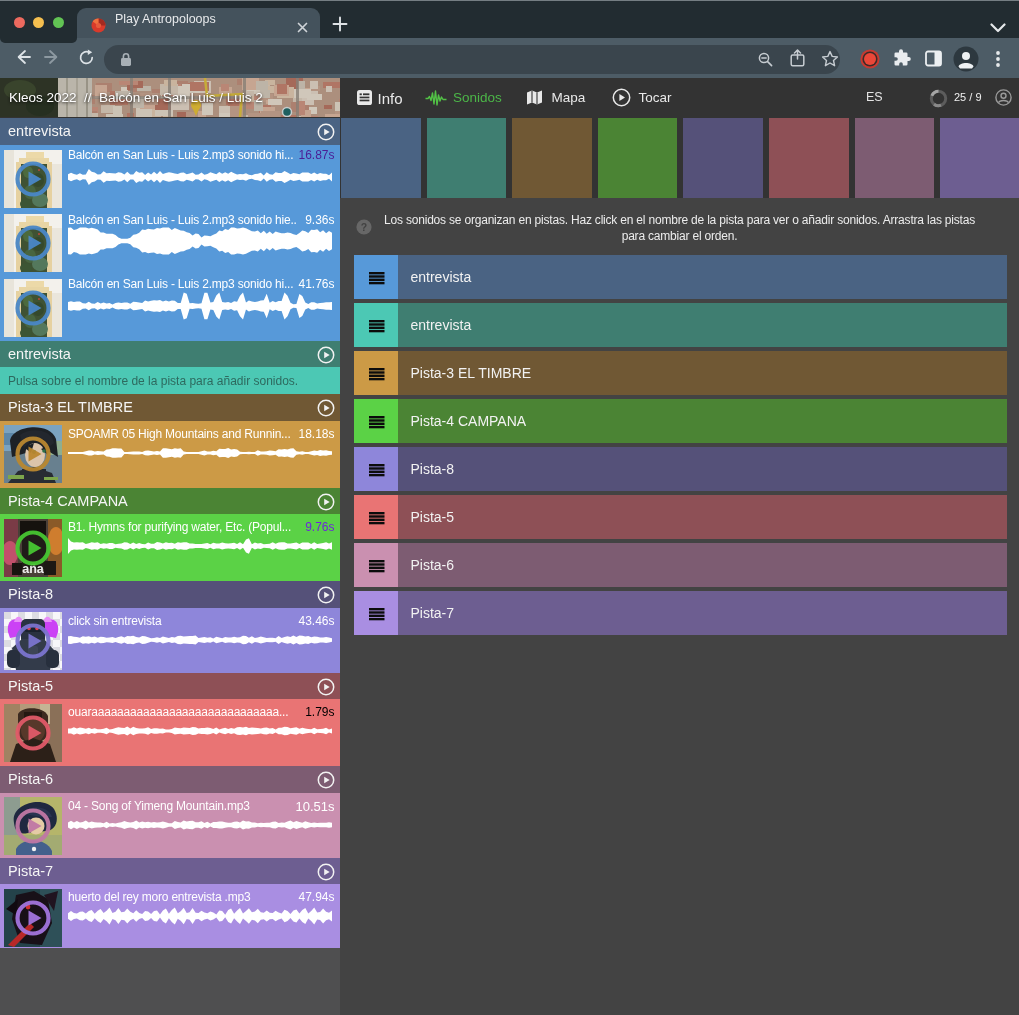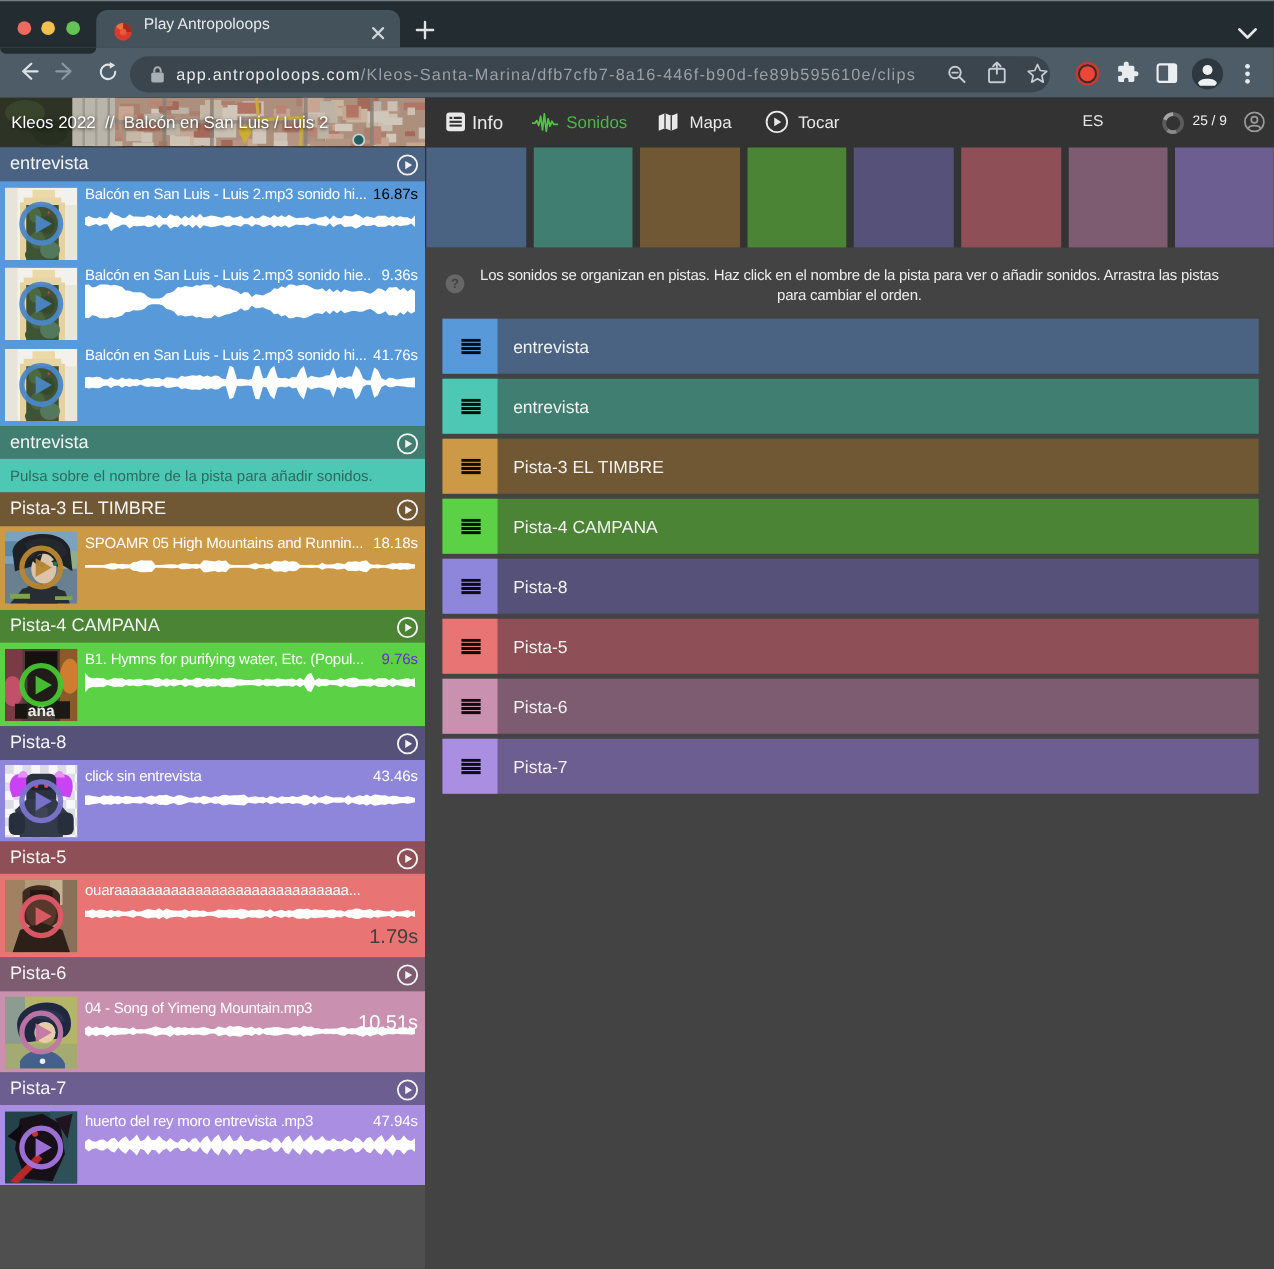--- a/index.html
+++ b/index.html
@@ -44,21 +44,20 @@
       </svg></div>
   <div style="position:absolute;left:78px;top:10.5px;"><svg width="17" height="17" viewBox="0 0 17 17" style="">
         <path d="M14.2 8.5 A5.8 5.8 0 1 1 10.3 3.05" stroke="#dde3e7" stroke-width="1.7" fill="none" stroke-linecap="round"></path>
         <path d="M9.8 0.6 L14.2 3.2 L9.8 5.9 Z" fill="#dde3e7"></path>
       </svg></div>
   <div style="position:absolute;left:103.5px;top:6.5px;width:736px;height:29px;border-radius:15px;background:#3a454d;"></div>
   <div style="position:absolute;left:120px;top:13.5px;"><svg width="12" height="15" viewBox="0 0 12 15" style="">
         <rect x="1" y="6" width="10" height="8" rx="1.4" fill="#a8b0b6"></rect>
         <path d="M3.4 6V4.4 A2.6 2.6 0 0 1 8.6 4.4 V6" stroke="#a8b0b6" stroke-width="1.6" fill="none"></path>
       </svg></div>
-  <div style="position:absolute;left:141px;top:13.5px;font-size:13px;letter-spacing:0.95px;color:#e8eaed;white-space:nowrap;">app.antropoloops.com<span style="color:#9aa0a6">/Kleos-Santa-Marina/dfb7cfb7-8a16-446f-b90d-fe89b595610e/clips</span></div>
   <div style="position:absolute;left:757px;top:12.5px;"><svg width="17" height="17" viewBox="0 0 17 17" style="">
         <circle cx="7" cy="7" r="4.6" stroke="#c6ccd1" stroke-width="1.5" fill="none"></circle>
         <path d="M10.6 10.6L14.6 14.6" stroke="#c6ccd1" stroke-width="1.6" stroke-linecap="round"></path>
         <path d="M4.8 7H9.2" stroke="#c6ccd1" stroke-width="1.4" stroke-linecap="round"></path>
       </svg></div>
   <div style="position:absolute;left:790px;top:11px;"><svg width="15" height="18" viewBox="0 0 15 18" style="">
         <rect x="1.2" y="6" width="12.6" height="10.8" rx="1.5" stroke="#c6ccd1" stroke-width="1.5" fill="none"></rect>
         <path d="M7.5 10V1.4" stroke="#c6ccd1" stroke-width="1.5" stroke-linecap="round"></path>
         <path d="M4.5 4L7.5 1L10.5 4" stroke="#c6ccd1" stroke-width="1.5" fill="none" stroke-linecap="round" stroke-linejoin="round"></path>
       </svg></div>
@@ -394,21 +393,21 @@
         <ellipse cx="22" cy="54" rx="6" ry="5" fill="#3c5534"></ellipse>
         <circle cx="27" cy="26" r="1.2" fill="#c04838"></circle>
         <circle cx="35" cy="20" r="1" fill="#c04838"></circle>
       </svg>
       <svg width="58" height="58" viewBox="0 0 58 58" style="position:absolute;left:0;top:0">
         <circle cx="29" cy="29" r="15.5" fill="none" stroke="#4a87c7" stroke-width="4.2" stroke-opacity="0.95"></circle>
         <path d="M24.5 21.5L37.5 29L24.5 36.5Z" fill="#4a87c7" fill-opacity="0.95"></path>
       </svg>
     </div>
     <div style="position:absolute;left:68px;top:3.5px;width:228px;font-size:12px;letter-spacing:-0.2px;color:#fff;white-space:nowrap;overflow:hidden">Balcón en San Luis - Luis 2.mp3 sonido hi...</div>
-    <div style="position:absolute;right:5.5px;top:3.5px;font-size:12px;color:#000000;">16.87s</div>
+    <div style="position:absolute;right:5.5px;top:3.5px;font-size:12px;color:#4c1d95;">16.87s</div>
     <div style="position:absolute;left:67px;top:17px">
       <svg width="266" height="30" viewBox="0 0 266 30" style="display:block">
         <path d="M1 12.2L4 10.8 6.9 11.9 9.9 12.8 12.9 11.3 15.8 12.7 18.8 12.6 21.8 7.1 24.7 9.7 27.7 10.6 30.7 12.4 33.6 12.2 36.6 9.3 39.6 11.2 42.5 11.1 45.5 11.3 48.5 11.6 51.4 10.2 54.4 10.8 57.4 12.5 60.3 9.7 63.3 12.4 66.3 12.4 69.2 9.1 72.2 10.7 75.2 10.3 78.1 12.9 81.1 10.6 84.1 12.5 87 9.7 90 12.2 93 9 95.9 11.9 98.9 11.1 101.9 10.3 104.8 10.7 107.8 11.5 110.8 12.1 113.7 10.7 116.7 10.6 119.7 12.2 122.6 11.6 125.6 10.6 128.6 12.8 131.5 12.6 134.5 10.6 137.4 12.7 140.4 12.1 143.4 10.2 146.3 11.2 149.3 12.2 152.3 9.9 155.2 11.7 158.2 10.2 161.2 11.8 164.1 9.8 167.1 11.3 170.1 12.5 173 12.1 176 12.2 179 11.3 181.9 12.8 184.9 13.2 187.9 11.9 190.8 11.7 193.8 10.8 196.8 13.5 199.7 10.3 202.7 12.2 205.7 12.8 208.6 10.3 211.6 10.9 214.6 10.9 217.5 9.1 220.5 10.4 223.5 12.3 226.4 11 229.4 11.5 232.4 12.3 235.3 10.5 238.3 10.6 241.3 10.6 244.2 12.1 247.2 10.6 250.2 12.2 253.1 11 256.1 11.7 259.1 11.8 262 13.3 265 10.4 265 19.6 262 16.7 259.1 18.2 256.1 18.3 253.1 19 250.2 17.8 247.2 19.4 244.2 17.9 241.3 19.4 238.3 19.4 235.3 19.5 232.4 17.7 229.4 18.5 226.4 19 223.5 17.7 220.5 19.6 217.5 20.9 214.6 19.1 211.6 19.1 208.6 19.7 205.7 17.2 202.7 17.8 199.7 19.7 196.8 16.5 193.8 19.2 190.8 18.3 187.9 18.1 184.9 16.8 181.9 17.2 179 18.7 176 17.8 173 17.9 170.1 17.5 167.1 18.7 164.1 20.2 161.2 18.2 158.2 19.8 155.2 18.3 152.3 20.1 149.3 17.8 146.3 18.8 143.4 19.8 140.4 17.9 137.4 17.3 134.5 19.4 131.5 17.4 128.6 17.2 125.6 19.4 122.6 18.4 119.7 17.8 116.7 19.4 113.7 19.3 110.8 17.9 107.8 18.5 104.8 19.3 101.9 19.7 98.9 18.9 95.9 18.1 93 21 90 17.8 87 20.3 84.1 17.5 81.1 19.4 78.1 17.1 75.2 19.7 72.2 19.3 69.2 20.9 66.3 17.6 63.3 17.6 60.3 20.3 57.4 17.5 54.4 19.2 51.4 19.8 48.5 18.4 45.5 18.7 42.5 18.9 39.6 18.8 36.6 20.7 33.6 17.8 30.7 17.6 27.7 19.4 24.7 20.3 21.8 22.9 18.8 17.4 15.8 17.3 12.9 18.7 9.9 17.2 6.9 18.1 4 19.2 1 17.8Z" fill="#fff" fill-opacity="1"></path>
       </svg>
     </div>
     <div style="position:absolute;left:4px;top:69.5px;width:58px;height:58px;overflow:hidden">
       <svg width="58" height="58" viewBox="0 0 58 58" style="display:block">
         <rect width="58" height="58" fill="#f3f1ec"></rect>
         <rect x="0" y="0" width="10" height="58" fill="#e8e4da"></rect>
         <rect x="48" y="14" width="10" height="44" fill="#eae6dc"></rect>
@@ -645,21 +644,21 @@
         <ellipse cx="29" cy="26" rx="12" ry="13" fill="#57382a"></ellipse>
         <path d="M6 58 L12 40 L29 34 L46 40 L52 58 Z" fill="#2c2018"></path>
         <rect x="20" y="8" width="18" height="6" fill="#241812"></rect>
       </svg>
       <svg width="58" height="58" viewBox="0 0 58 58" style="position:absolute;left:0;top:0">
         <circle cx="29" cy="29" r="15.5" fill="none" stroke="#e05a68" stroke-width="4.2" stroke-opacity="0.95"></circle>
         <path d="M24.5 21.5L37.5 29L24.5 36.5Z" fill="#e05a68" fill-opacity="0.95"></path>
       </svg>
     </div>
     <div style="position:absolute;left:68px;top:6px;width:230px;font-size:12px;letter-spacing:-0.2px;color:#fff;white-space:nowrap;overflow:hidden">ouaraaaaaaaaaaaaaaaaaaaaaaaaaaaaa...</div>
-    <div style="position:absolute;right:5.5px;top:6px;font-size:16px;color:#404040;margin-top:36px;">1.79s</div>
+    <div style="position:absolute;right:5.5px;top:6px;font-size:12px;color:#000000;">1.79s</div>
     <div style="position:absolute;left:67px;top:17px">
       <svg width="266" height="30" viewBox="0 0 266 30" style="display:block">
         <path d="M1 12.4L4 12.6 6.9 11.3 9.9 12.6 12.9 11.5 15.8 11.9 18.8 12.7 21.8 11.7 24.7 13 27.7 12.2 30.7 13.2 33.6 13.3 36.6 12.7 39.6 11.8 42.5 13.4 45.5 13.1 48.5 12.1 51.4 11.2 54.4 11.8 57.4 12.1 60.3 10.6 63.3 12.6 66.3 10.7 69.2 12 72.2 12.4 75.2 12.6 78.1 12.3 81.1 11.3 84.1 13 87 12.2 90 12.2 93 12.8 95.9 12.4 98.9 13.5 101.9 13.4 104.8 12.9 107.8 11.6 110.8 12 113.7 12.2 116.7 11.4 119.7 11.7 122.6 12 125.6 10.9 128.6 11.3 131.5 12.5 134.5 11.9 137.4 12.1 140.4 11.5 143.4 11.9 146.3 13 149.3 11.4 152.3 13.4 155.2 12.6 158.2 11.7 161.2 12.9 164.1 11.9 167.1 12.8 170.1 11.3 173 11 176 11.4 179 10.7 181.9 12.1 184.9 11.4 187.9 11.8 190.8 12 193.8 12.4 196.8 11.7 199.7 11.5 202.7 12.6 205.7 12.1 208.6 13.4 211.6 11.8 214.6 11.8 217.5 10.8 220.5 11 223.5 12.2 226.4 11.8 229.4 11.2 232.4 12.7 235.3 11.8 238.3 12.6 241.3 12.9 244.2 13.2 247.2 11.7 250.2 13.3 253.1 13.1 256.1 12.8 259.1 11.7 262 13.4 265 12.4 265 17.6 262 16.6 259.1 18.3 256.1 17.2 253.1 16.9 250.2 16.7 247.2 18.3 244.2 16.8 241.3 17.1 238.3 17.4 235.3 18.2 232.4 17.3 229.4 18.8 226.4 18.2 223.5 17.8 220.5 19 217.5 19.2 214.6 18.2 211.6 18.2 208.6 16.6 205.7 17.9 202.7 17.4 199.7 18.5 196.8 18.3 193.8 17.6 190.8 18 187.9 18.2 184.9 18.6 181.9 17.9 179 19.3 176 18.6 173 19 170.1 18.7 167.1 17.2 164.1 18.1 161.2 17.1 158.2 18.3 155.2 17.4 152.3 16.6 149.3 18.6 146.3 17 143.4 18.1 140.4 18.5 137.4 17.9 134.5 18.1 131.5 17.5 128.6 18.7 125.6 19.1 122.6 18 119.7 18.3 116.7 18.6 113.7 17.8 110.8 18 107.8 18.4 104.8 17.1 101.9 16.6 98.9 16.5 95.9 17.6 93 17.2 90 17.8 87 17.8 84.1 17 81.1 18.7 78.1 17.7 75.2 17.4 72.2 17.6 69.2 18 66.3 19.3 63.3 17.4 60.3 19.4 57.4 17.9 54.4 18.2 51.4 18.8 48.5 17.9 45.5 16.9 42.5 16.6 39.6 18.2 36.6 17.3 33.6 16.7 30.7 16.8 27.7 17.8 24.7 17 21.8 18.3 18.8 17.3 15.8 18.1 12.9 18.5 9.9 17.4 6.9 18.7 4 17.4 1 17.6Z" fill="#fff" fill-opacity="1"></path>
       </svg>
     </div>
   </div>
 <div style="position:absolute;left:0;top:766px;width:340px;height:26.5px;background:#7d5c72;">
     <div style="position:absolute;left:8px;top:50%;transform:translateY(-50%);font-size:14.5px;color:#f5f5f5;">Pista-6</div>
     <svg width="18" height="18" viewBox="0 0 18 18" style="position:absolute;right:5.5px;top:5.45px">
       <circle cx="9" cy="9" r="7.7" fill="none" stroke="#f2f2f2" stroke-width="1.5"></circle>
@@ -677,21 +676,21 @@
         <path d="M18 16 C26 8 44 8 48 20 L38 20 L26 18 Z" fill="#2a3450"></path>
         <path d="M12 52 C18 40 42 40 48 54 L48 58 L12 58 Z" fill="#44608c"></path>
         <circle cx="30" cy="52" r="2.2" fill="#f0f0f0"></circle>
       </svg>
       <svg width="58" height="58" viewBox="0 0 58 58" style="position:absolute;left:0;top:0">
         <circle cx="29" cy="29" r="15.5" fill="none" stroke="#c077a4" stroke-width="4.2" stroke-opacity="0.95"></circle>
         <path d="M24.5 21.5L37.5 29L24.5 36.5Z" fill="#c077a4" fill-opacity="0.95"></path>
       </svg>
     </div>
     <div style="position:absolute;left:68px;top:6px;width:230px;font-size:12px;letter-spacing:-0.2px;color:#fff;white-space:nowrap;overflow:hidden">04 - Song of Yimeng Mountain.mp3</div>
-    <div style="position:absolute;right:5.5px;top:6px;font-size:16px;color:#fff;margin-top:11px;">10.51s</div>
+    <div style="position:absolute;right:5.5px;top:6px;font-size:13px;color:#fff;">10.51s</div>
     <div style="position:absolute;left:67px;top:17px">
       <svg width="266" height="30" viewBox="0 0 266 30" style="display:block">
         <path d="M1 12.6L4 10.8 6.9 12.5 9.9 11.1 12.9 12.5 15.8 12.1 18.8 10.5 21.8 12.4 24.7 11.6 27.7 12.2 30.7 12.4 33.6 12.4 36.6 13.2 39.6 11.8 42.5 13.5 45.5 13.1 48.5 13.5 51.4 12.7 54.4 12.2 57.4 10.9 60.3 12 63.3 12.5 66.3 12.1 69.2 10.4 72.2 12.6 75.2 11.5 78.1 12.2 81.1 11.7 84.1 12.6 87 11.9 90 12.5 93 12.2 95.9 11.6 98.9 12.3 101.9 13.2 104.8 13.2 107.8 11 110.8 11.9 113.7 12.4 116.7 10.6 119.7 11.4 122.6 11 125.6 10.7 128.6 12.2 131.5 12.2 134.5 11.2 137.4 13 140.4 11.7 143.4 13.4 146.3 12.1 149.3 12.1 152.3 11.5 155.2 11.6 158.2 12.2 161.2 12.8 164.1 12.7 167.1 11.7 170.1 11.6 173 12.6 176 10.6 179 11.6 181.9 11.2 184.9 12.5 187.9 12.6 190.8 13.3 193.8 12.7 196.8 13 199.7 12.7 202.7 12.8 205.7 11.7 208.6 11.5 211.6 13 214.6 12.4 217.5 12.7 220.5 11.4 223.5 10.6 226.4 12.3 229.4 10.9 232.4 12 235.3 12.8 238.3 11.2 241.3 12.3 244.2 12.9 247.2 12.5 250.2 13.1 253.1 12.7 256.1 12.7 259.1 12.7 262 12.2 265 12.8 265 17.2 262 17.8 259.1 17.3 256.1 17.3 253.1 17.3 250.2 16.9 247.2 17.5 244.2 17.1 241.3 17.7 238.3 18.8 235.3 17.2 232.4 18 229.4 19.1 226.4 17.7 223.5 19.4 220.5 18.6 217.5 17.3 214.6 17.6 211.6 17 208.6 18.5 205.7 18.3 202.7 17.2 199.7 17.3 196.8 17 193.8 17.3 190.8 16.7 187.9 17.4 184.9 17.5 181.9 18.8 179 18.4 176 19.4 173 17.4 170.1 18.4 167.1 18.3 164.1 17.3 161.2 17.2 158.2 17.8 155.2 18.4 152.3 18.5 149.3 17.9 146.3 17.9 143.4 16.6 140.4 18.3 137.4 17 134.5 18.8 131.5 17.8 128.6 17.8 125.6 19.3 122.6 19 119.7 18.6 116.7 19.4 113.7 17.6 110.8 18.1 107.8 19 104.8 16.8 101.9 16.8 98.9 17.7 95.9 18.4 93 17.8 90 17.5 87 18.1 84.1 17.4 81.1 18.3 78.1 17.8 75.2 18.5 72.2 17.4 69.2 19.6 66.3 17.9 63.3 17.5 60.3 18 57.4 19.1 54.4 17.8 51.4 17.3 48.5 16.5 45.5 16.9 42.5 16.5 39.6 18.2 36.6 16.8 33.6 17.6 30.7 17.6 27.7 17.8 24.7 18.4 21.8 17.6 18.8 19.5 15.8 17.9 12.9 17.5 9.9 18.9 6.9 17.5 4 19.2 1 17.4Z" fill="#fff" fill-opacity="1"></path>
       </svg>
     </div>
   </div>
 <div style="position:absolute;left:0;top:857.5px;width:340px;height:26.5px;background:#6d5e91;">
     <div style="position:absolute;left:8px;top:50%;transform:translateY(-50%);font-size:14.5px;color:#f5f5f5;">Pista-7</div>
     <svg width="18" height="18" viewBox="0 0 18 18" style="position:absolute;right:5.5px;top:5.45px">
       <circle cx="9" cy="9" r="7.7" fill="none" stroke="#f2f2f2" stroke-width="1.5"></circle>

